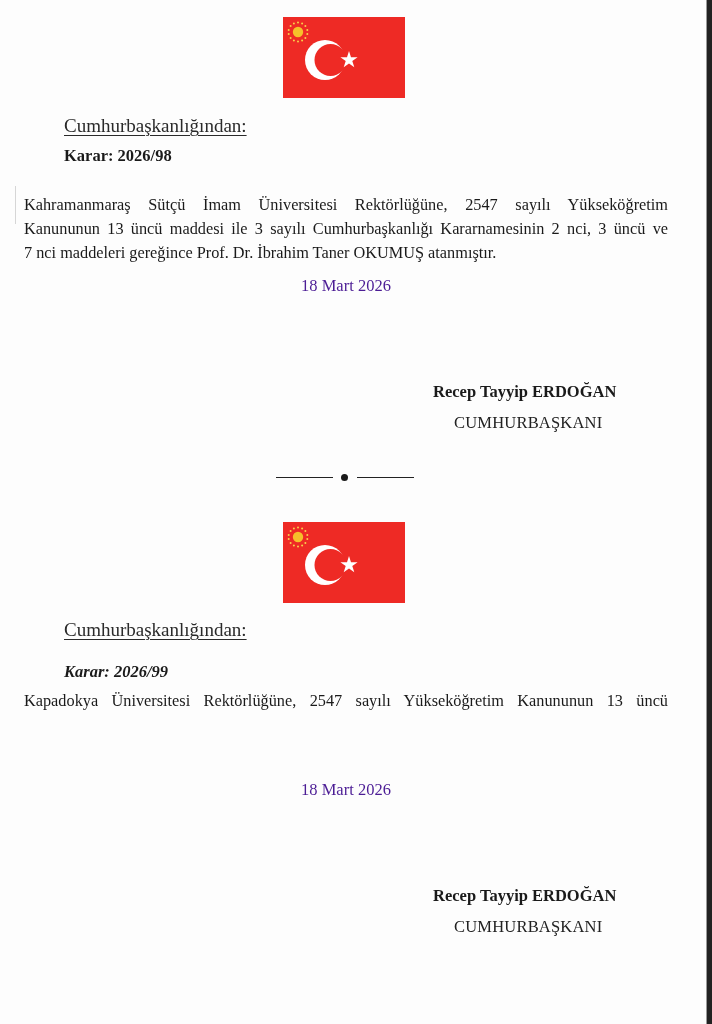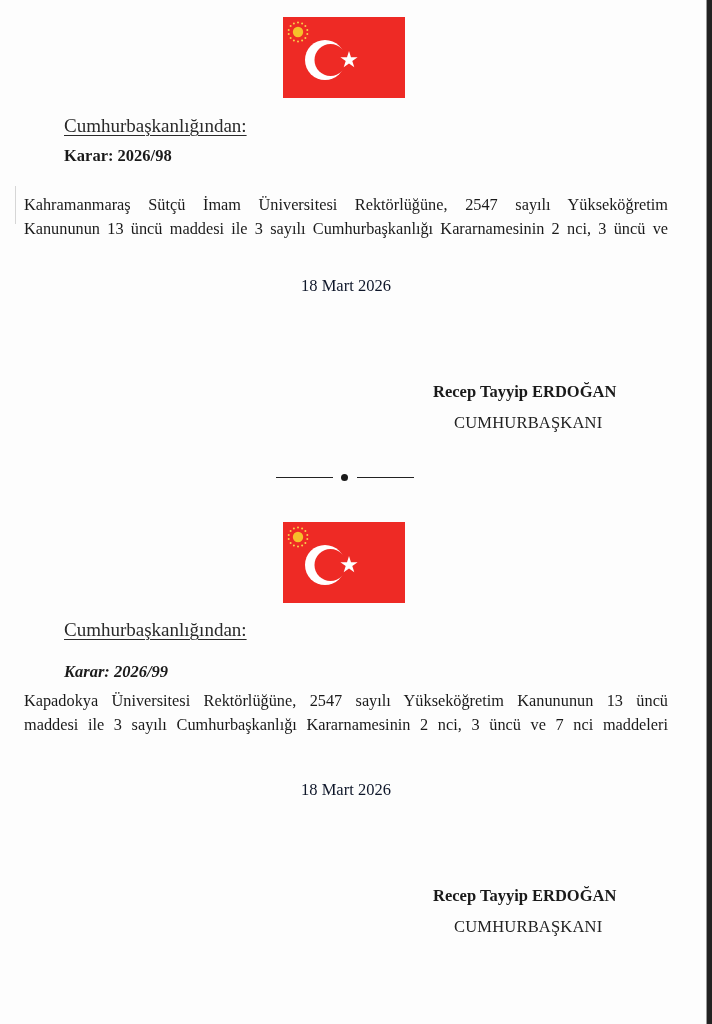--- a/index.html
+++ b/index.html
@@ -71,21 +71,21 @@
       line-height: 24px;
       text-align: justify;
       color: #1a1a1a;
     }
     .date {
       position: absolute;
       left: 0;
       width: 692px;
       text-align: center;
       font-size: 16.5px;
-      color: #0f172a;
+      color: #4c1d95;
     }
     .signer-name {
       position: absolute;
       left: 433px;
       font-size: 16.5px;
       font-weight: bold;
       color: #1a1a1a;
     }
     .signer-title {
       position: absolute;
@@ -156,20 +156,21 @@
       <polygon fill="#ffffff" transform="translate(66,43) rotate(-90)" points="9,0 2.8,2 2.8,8.6 -1.1,3.3 -7.3,5.3 -3.5,0 -7.3,-5.3 -1.1,-3.3 2.8,-8.6 2.8,-2"></polygon>
     </svg>
   </div>
 
   <div class="issuer" style="top:115px;">Cumhurbaşkanlığından:</div>
   <div class="decision-no" style="top:146px;">Karar: 2026/98</div>
 
   <div class="body-text" style="top:193px;">
     <div style="text-align-last:justify;">Kahramanmaraş Sütçü İmam Üniversitesi Rektörlüğüne, 2547 sayılı Yükseköğretim</div>
     <div style="text-align-last:justify;">Kanununun 13 üncü maddesi ile 3 sayılı Cumhurbaşkanlığı Kararnamesinin 2 nci, 3 üncü ve</div>
+    <div>7 nci maddeleri gereğince Prof. Dr. İbrahim Taner OKUMUŞ atanmıştır.</div>
   </div>
 
   <div class="date" style="top:276px;">18 Mart 2026</div>
 
   <div class="signer-name" style="top:382px;">Recep Tayyip ERDOĞAN</div>
   <div class="signer-title" style="top:413px;">CUMHURBAŞKANI</div>
 </div>
 
 <div class="separator">
   <div class="line left"></div>
@@ -204,21 +205,20 @@
       <circle cx="47.5" cy="43" r="16" fill="#ee2a25"></circle>
       <polygon fill="#ffffff" transform="translate(66,43) rotate(-90)" points="9,0 2.8,2 2.8,8.6 -1.1,3.3 -7.3,5.3 -3.5,0 -7.3,-5.3 -1.1,-3.3 2.8,-8.6 2.8,-2"></polygon>
     </svg>
   </div>
 
   <div class="issuer" style="top:115px;">Cumhurbaşkanlığından:</div>
   <div class="decision-no" style="top:158px;font-style:italic;">Karar: 2026/99</div>
 
   <div class="body-text" style="top:177px;">
     <div style="text-align-last:justify;margin-top:8px;">Kapadokya Üniversitesi Rektörlüğüne, 2547 sayılı Yükseköğretim Kanununun 13 üncü</div>
-    <div style="text-align-last:justify;">maddesi ile 3 sayılı Cumhurbaşkanlığı Kararnamesinin 2 nci, 3 üncü ve 7 nci maddeleri</div>
   </div>
 
   <div class="date" style="top:276px;">18 Mart 2026</div>
 
   <div class="signer-name" style="top:382px;">Recep Tayyip ERDOĞAN</div>
   <div class="signer-title" style="top:413px;">CUMHURBAŞKANI</div>
 </div>
 
 <div class="right-edge"></div>
 

